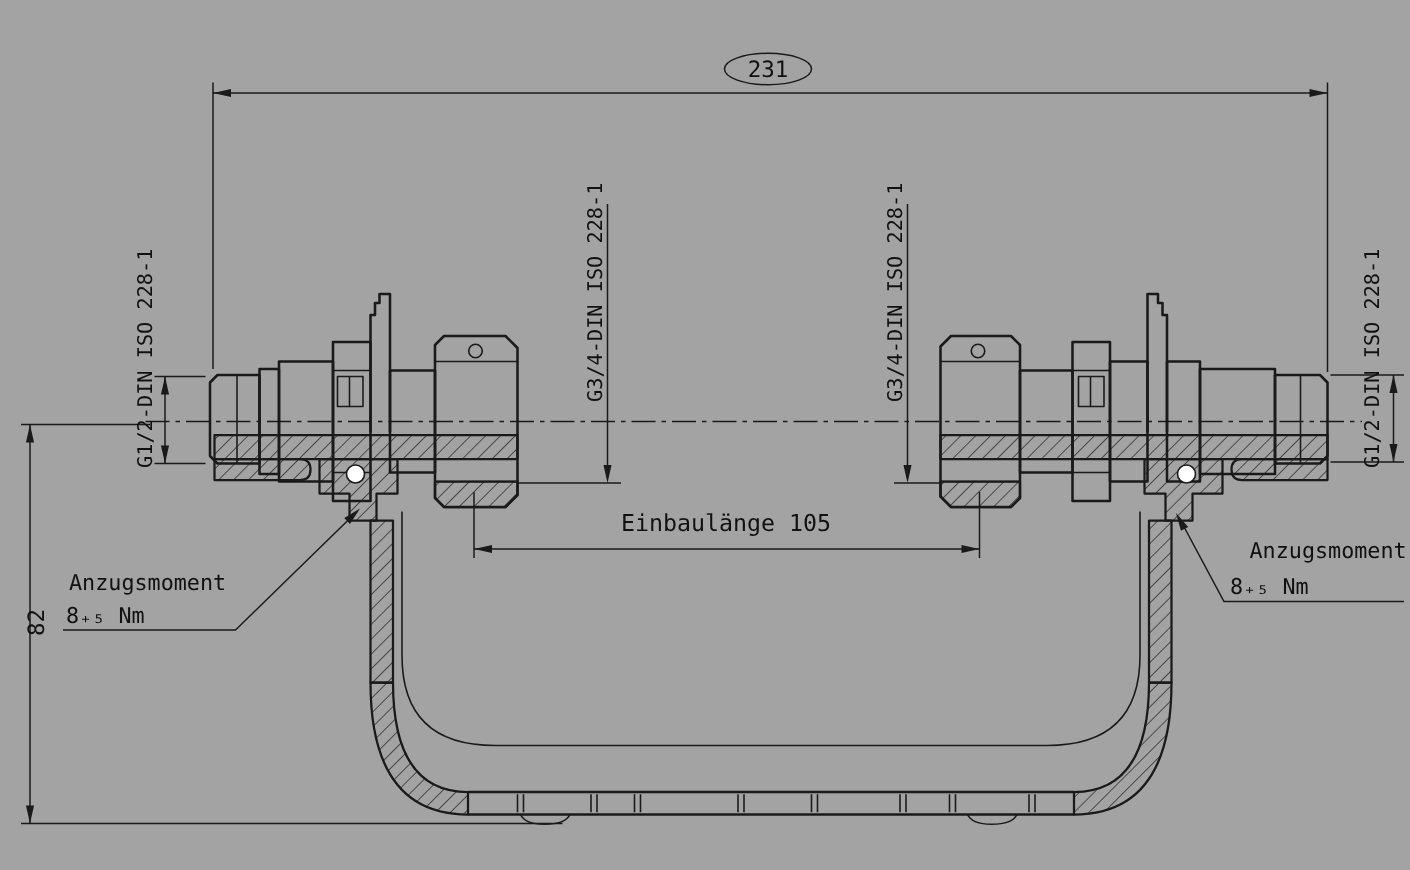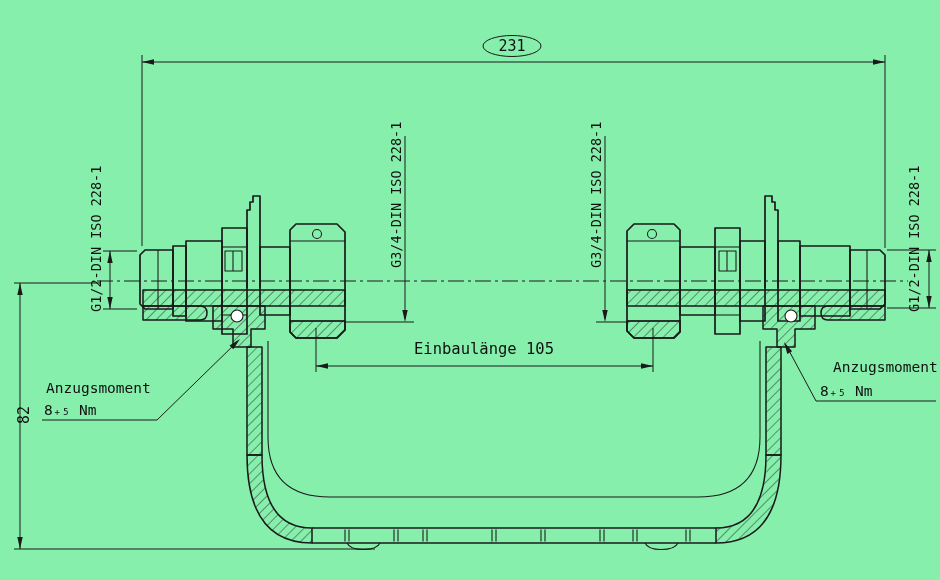--- a/index.html
+++ b/index.html
@@ -1,16 +1,16 @@
 <!DOCTYPE html>
 <html><head>
 <meta charset="utf-8">
 <style>
   html,body { margin:0; padding:0; background:#ffffff; }
-  .stage { width:940px; height:580px; background:#86efac; position:relative; overflow:hidden; }
+  .stage { width:940px; height:580px; background:#a3a3a3; position:relative; overflow:hidden; }
   svg { display:block; }
   .outline   { fill:none; stroke:#1a1a1a; stroke-width:1.7; stroke-linejoin:round; }
   .thin      { stroke-width:1.05; }
   .hatched   { fill:url(#hatch); stroke:#1a1a1a; stroke-width:1.5; stroke-linejoin:round; }
   .whitefill { fill:#ffffff; }
   .dimline   { fill:none; stroke:#1a1a1a; stroke-width:1; }
   .centerline{ fill:none; stroke:#1a1a1a; stroke-width:1; stroke-dasharray:16 4 3 4; }
   .arrow     { fill:#1a1a1a; stroke:none; }
   .dimtext   { font-family:"DejaVu Sans Mono","Liberation Mono",monospace; font-size:15px; fill:#111111; }
   .bigtext   { font-family:"DejaVu Sans Mono","Liberation Mono",monospace; font-size:15.5px; fill:#111111; }

